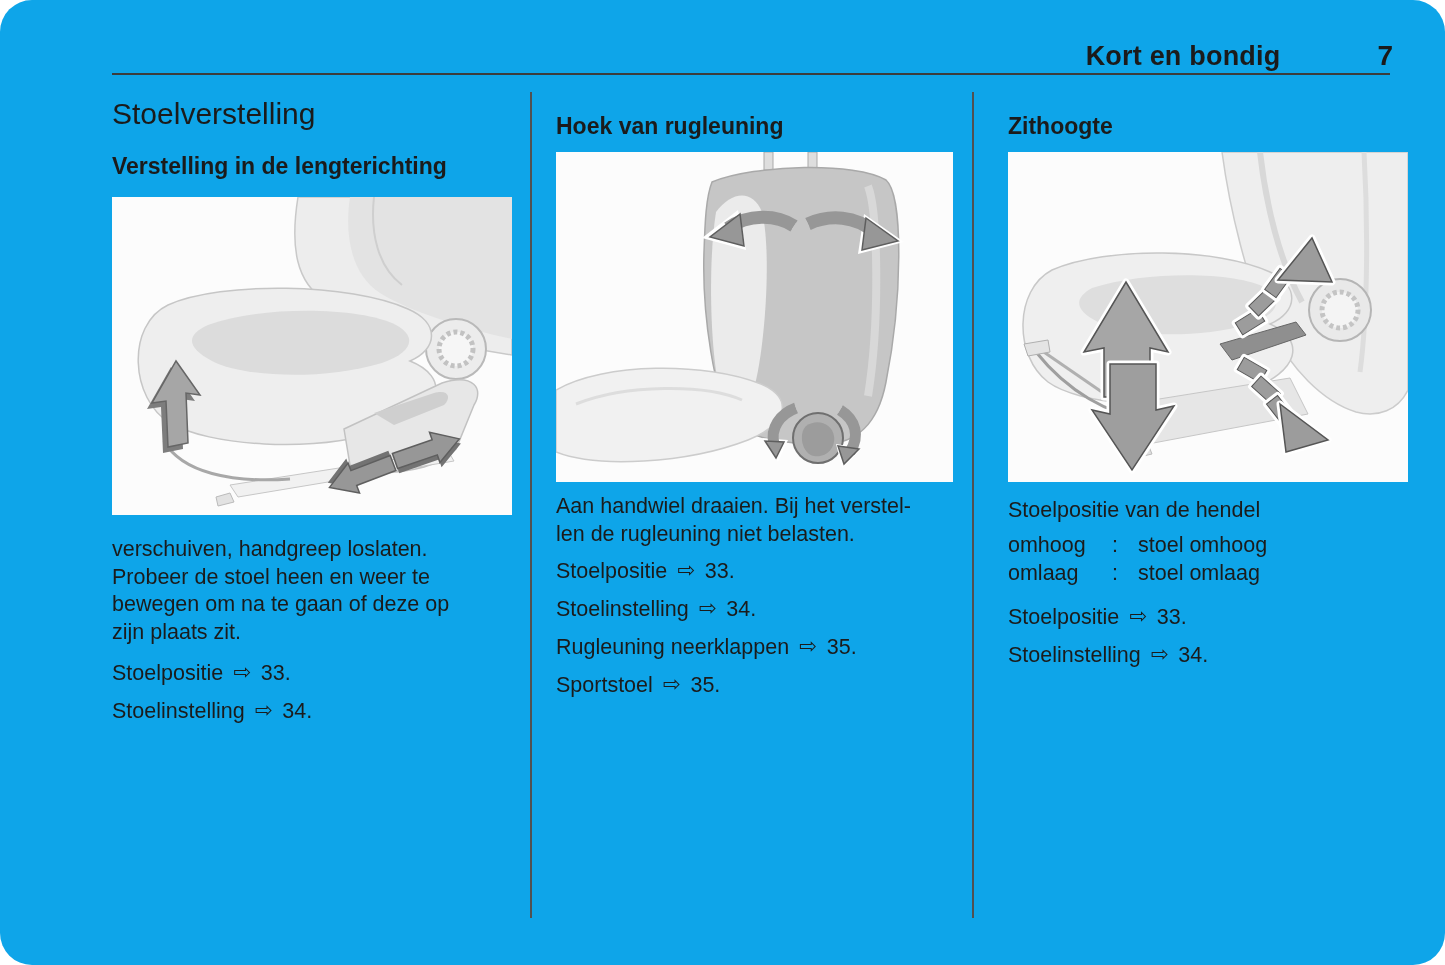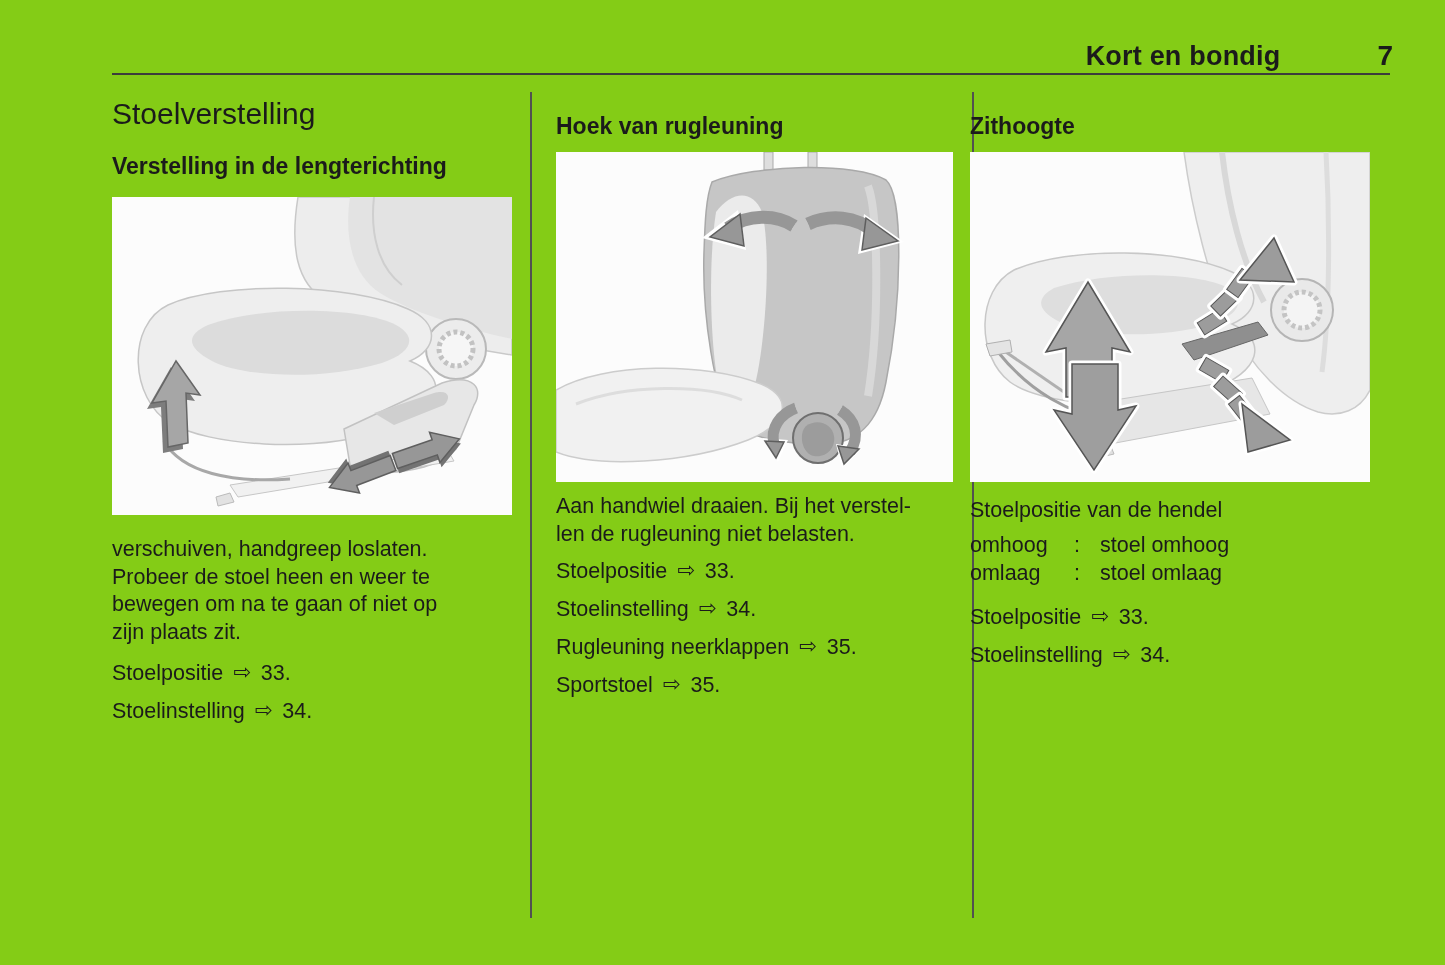--- a/index.html
+++ b/index.html
@@ -1,35 +1,35 @@
 <!DOCTYPE html>
 <html><head>
 <meta charset="utf-8">
 <style>
   html,body{margin:0;padding:0;background:#ffffff;}
-  .page{position:relative;width:1445px;height:965px;background:#84cc16;overflow:hidden;
-        font-family:"Liberation Sans","DejaVu Sans",sans-serif;color:#1b1b1b;}
+  .page{position:relative;width:1445px;height:965px;background:#0ea5e9;overflow:hidden;
+        font-family:"Liberation Sans","DejaVu Sans",sans-serif;color:#1b1b1b;border-radius:32px;}
 
   
   .page-header{position:absolute;top:40px;left:112px;width:1281px;display:flex;
                justify-content:flex-end;align-items:baseline;}
   .chapter-title{font-size:27px;font-weight:bold;letter-spacing:.2px;}
   .page-number{font-size:28px;font-weight:bold;margin-left:97px;}
   .header-rule{position:absolute;left:112px;top:73px;width:1278px;height:2px;background:#3c3c3c;}
 
   
   .divider{position:absolute;top:92px;width:2px;height:826px;background:#515151;}
   .divider-1{left:530px;}
   .divider-2{left:972px;}
 
   
   .col{position:absolute;top:0;}
   .col-1{left:112px;width:400px;}
   .col-2{left:556px;width:397px;}
-  .col-3{left:970px;width:400px;}
+  .col-3{left:1008px;width:400px;}
 
   h1.heading{margin:96px 0 0 0;font-size:30px;line-height:36px;font-weight:normal;}
   h2.subheading{margin:20px 0 0 0;font-size:23px;line-height:28px;font-weight:bold;}
   .col-2 h2.subheading,.col-3 h2.subheading{margin-top:112px;}
 
   figure{margin:0;padding:0;background:#fcfcfc;}
   .fig-1{margin-top:17px;width:400px;height:318px;}
   .fig-2{margin-top:12px;width:397px;height:330px;}
   .fig-3{margin-top:12px;width:400px;height:330px;}
   figure svg{display:block;width:100%;height:100%;}
@@ -96,21 +96,21 @@
         <g transform="translate(283,264) rotate(-19)">
           <polygon points="0,-3 42,-3 42,-11 68,5 42,21 42,13 0,13" fill="#737373"></polygon>
           <polygon points="0,-8 42,-8 42,-16 68,0 42,16 42,8 0,8" fill="#979797" stroke="#5f5f5f" stroke-width="1.5"></polygon>
         </g>
       </svg>
     </figure>
 
     <div class="body-text para-1">
       <div>verschuiven, handgreep loslaten.</div>
       <div>Probeer de stoel heen en weer te</div>
-      <div>bewegen om na te gaan of niet op</div>
+      <div>bewegen om na te gaan of deze op</div>
       <div>zijn plaats zit.</div>
     </div>
 
     <div class="ref ref-first">
       <span>Stoelpositie</span>
       <span class="ref-arrow">⇨</span>
       <span>33.</span>
     </div>
     <div class="ref">
       <span>Stoelinstelling</span>

